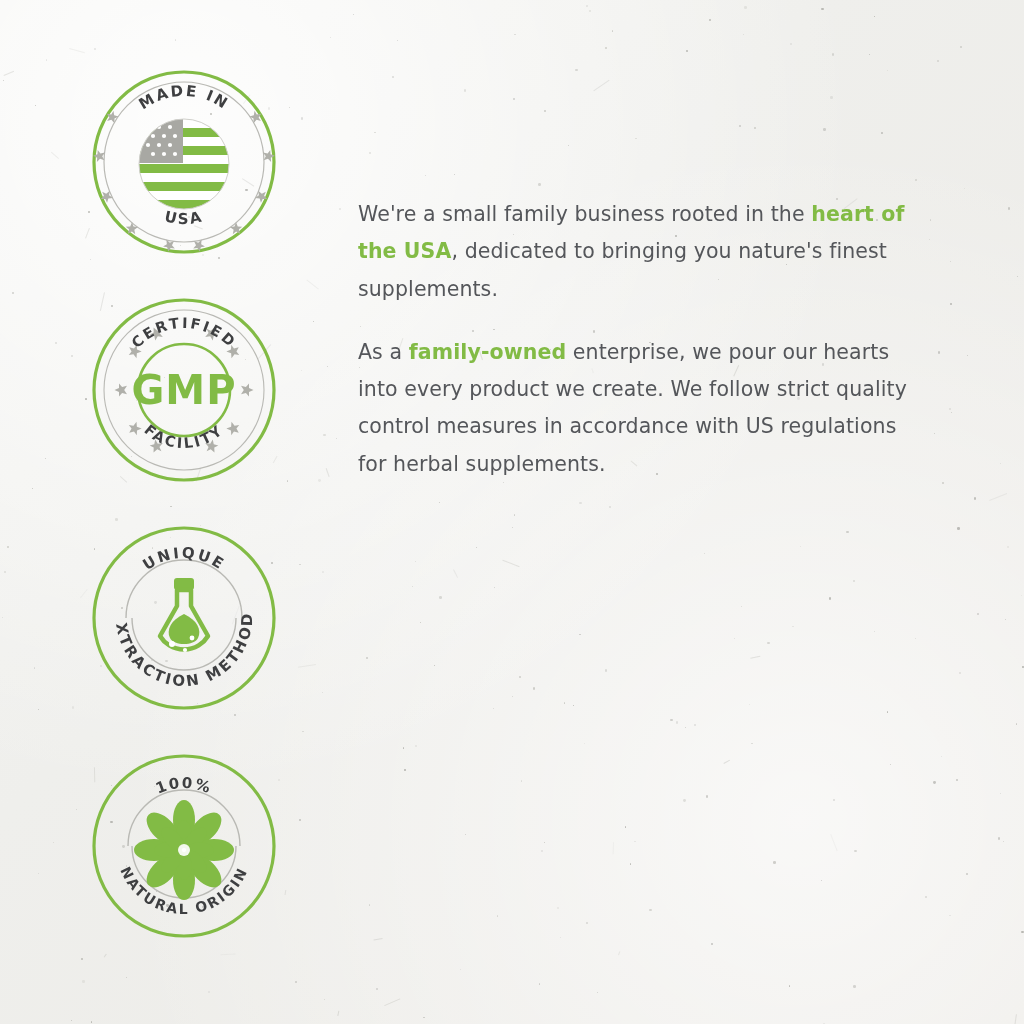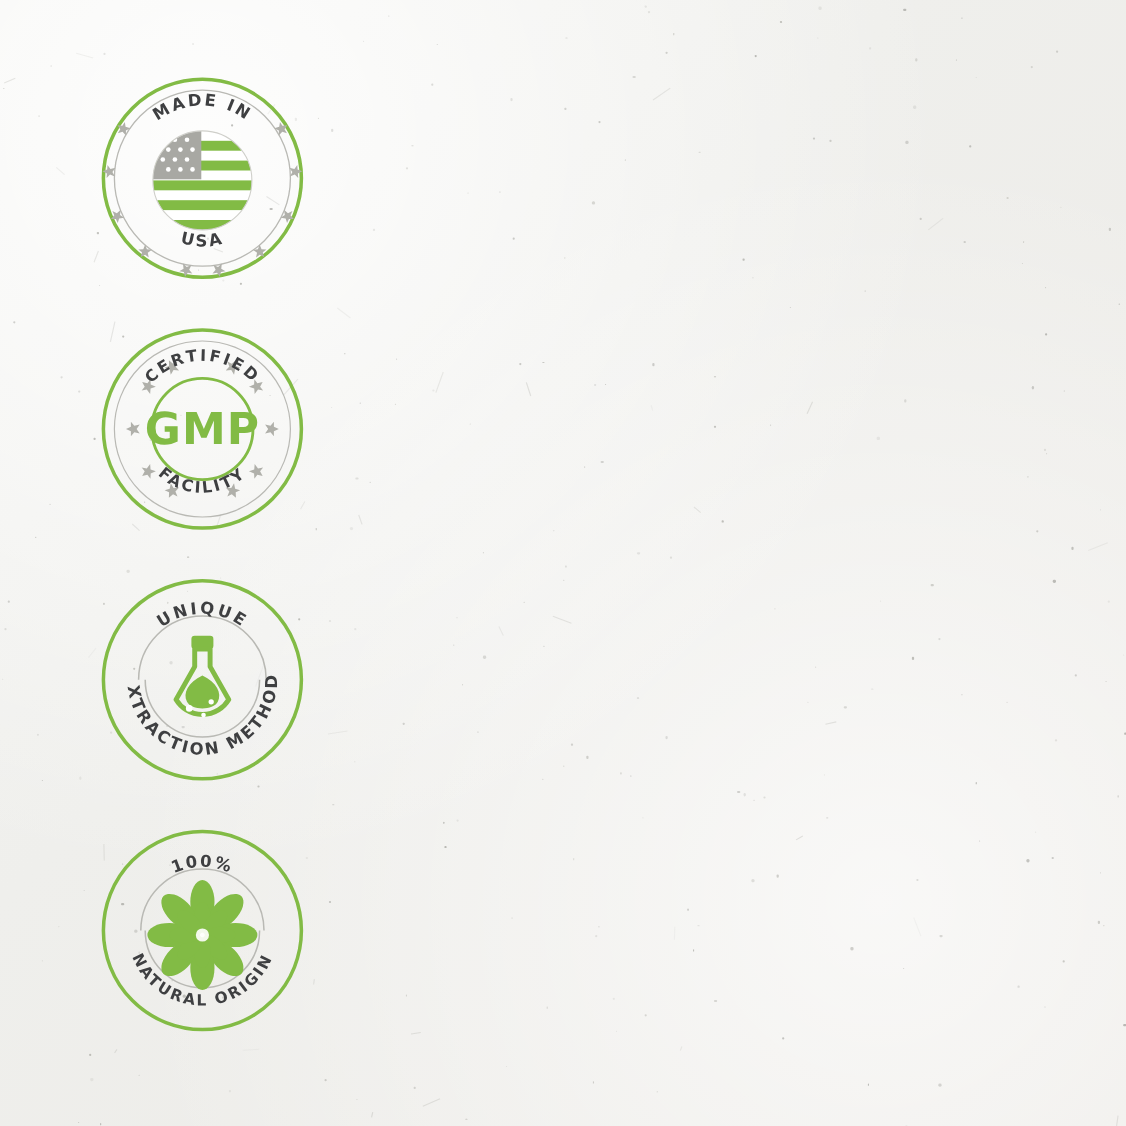--- a/index.html
+++ b/index.html
@@ -638,16 +638,18 @@
         <text font-family="DejaVu Sans, sans-serif" font-size="14" font-weight="700" fill="#3e3f41" letter-spacing="2.2">
           <textPath href="#arcBotTxt4" startOffset="50%" text-anchor="middle">NATURAL ORIGIN</textPath>
         </text>
       </svg>
     </div>
 
   </div>
 
   <div id="content">
     <div id="paragraphs">
+        <p class="para"><span>We're a small family business rooted in the </span><span class="hl">heart of the USA</span><span>, dedicated to bringing you nature's finest supplements.</span></p>
+        <p class="para"><span>As a </span><span class="hl">family-owned</span><span> enterprise, we pour our hearts into every product we create. We follow strict quality control measures in accordance with US regulations for herbal supplements.</span></p>
       </div>
   </div>
 
 </div>
 
 </body></html>

